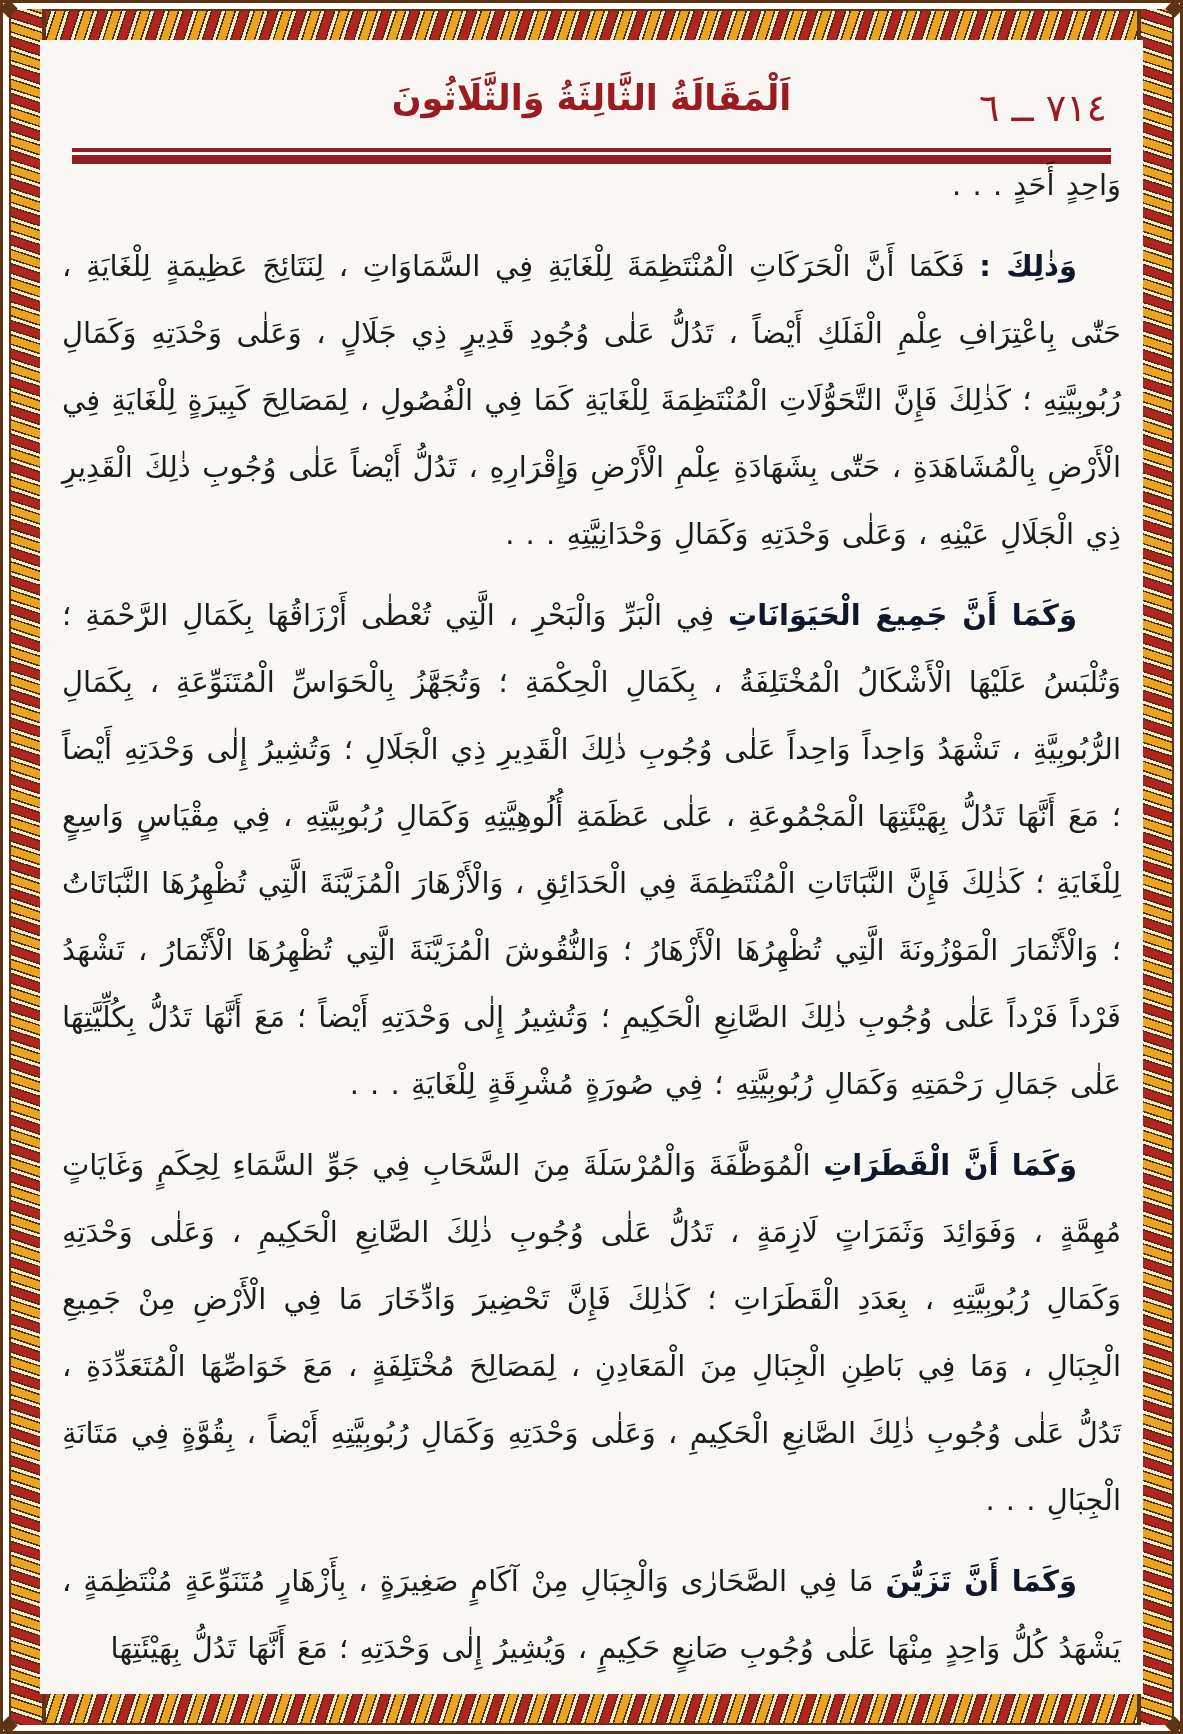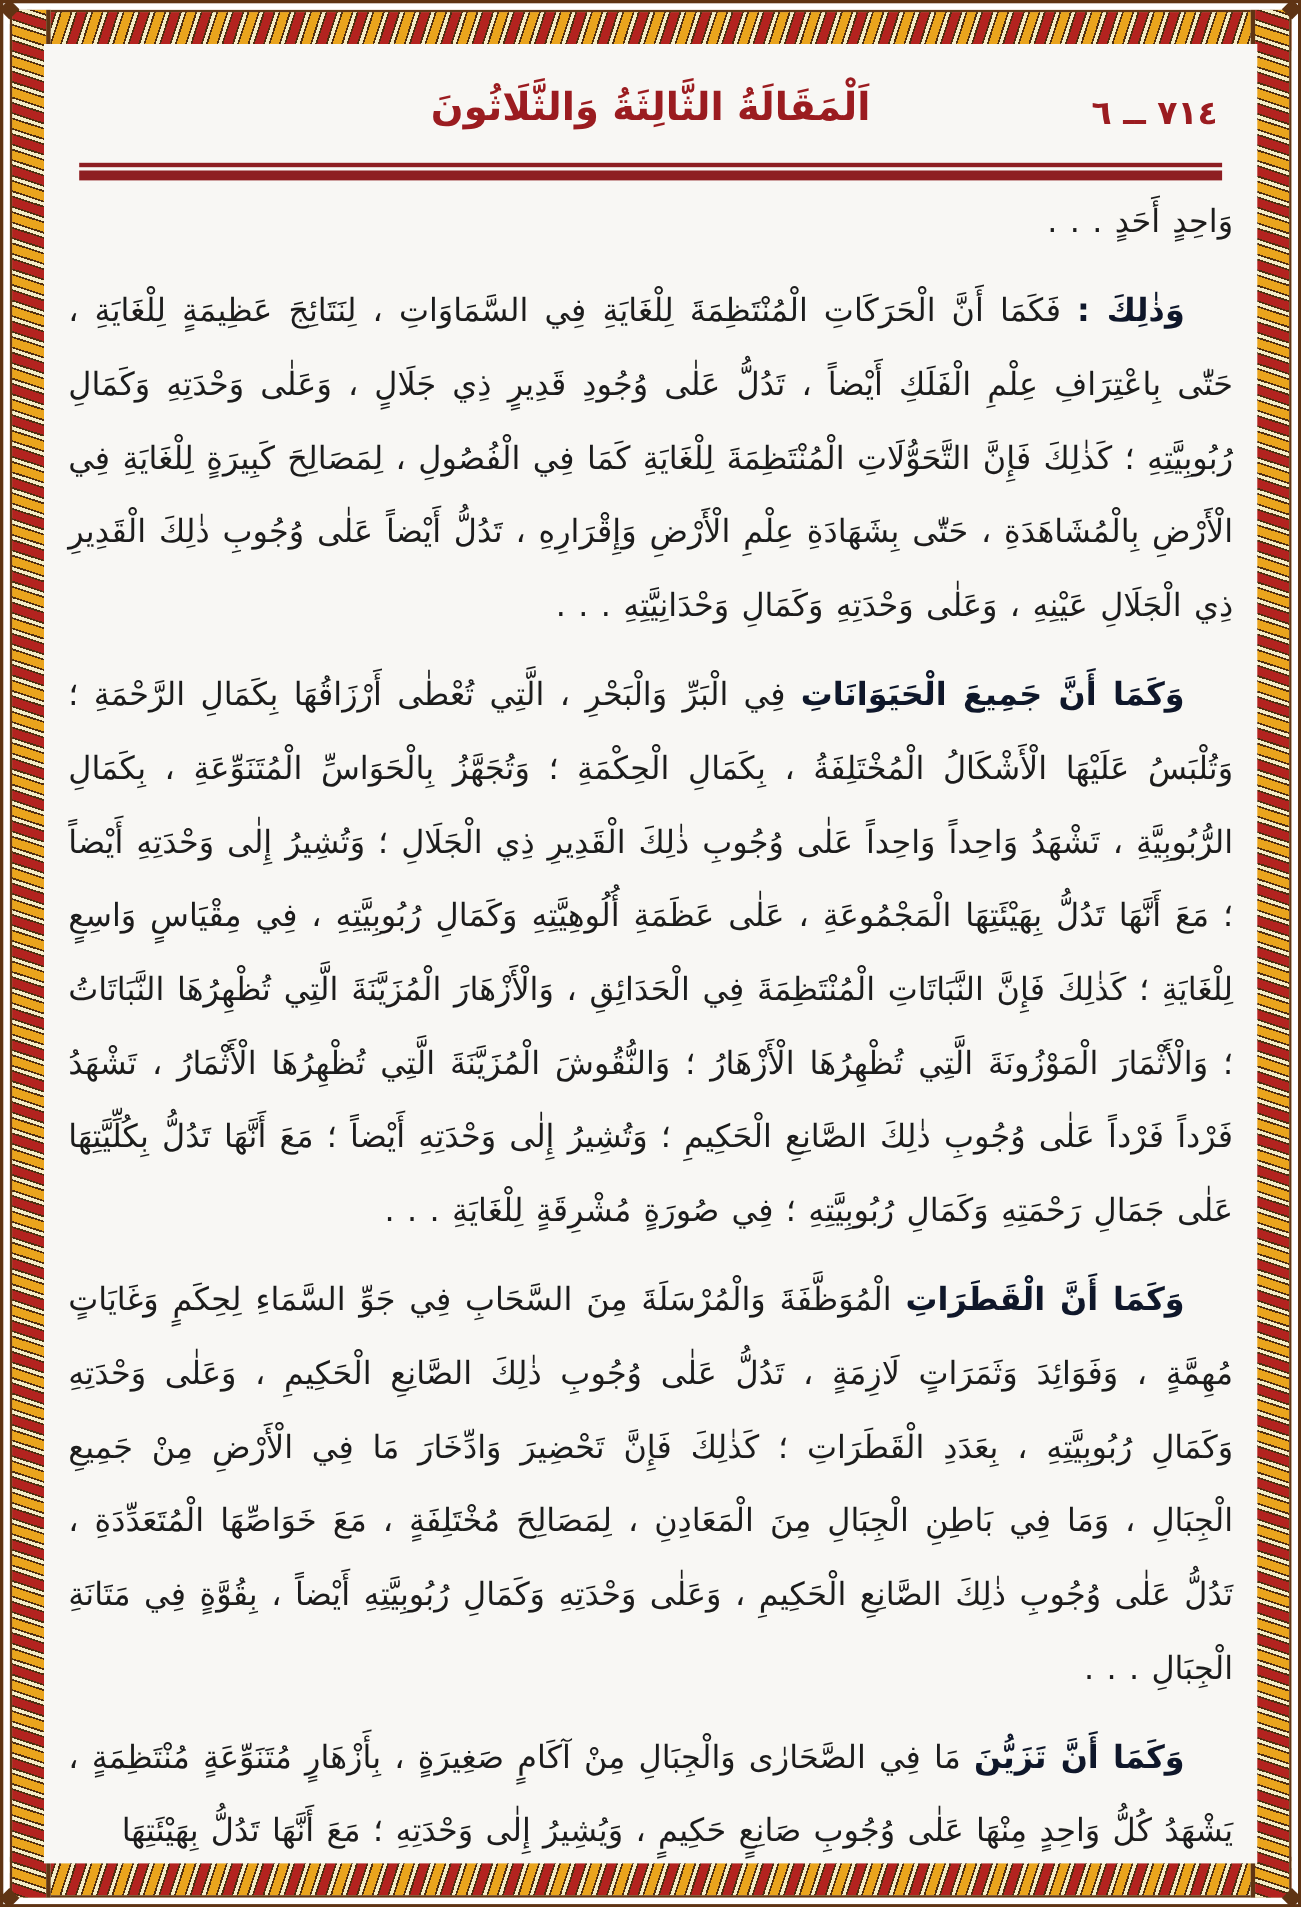--- a/index.html
+++ b/index.html
@@ -50,30 +50,30 @@
   .inner-bg { position:absolute; inset:40px; background:#F8F7F4; }
 
   
   .page-title {
     position:absolute; top:72px; left:0; right:0; 
     text-align:center; margin:0;
     color:#9B1C20; font-size:35px; font-weight:bold; line-height:1.5;
   }
   .page-number {
     position:absolute; top:86px; right:76px;
-    color:#9B1C20; font-size:30px; font-weight:bold; letter-spacing:3px;
+    color:#9B1C20; font-size:38px; font-weight:normal; letter-spacing:3px;
     direction:rtl;
   }
   .rule { position:absolute; top:148px; left:72px; right:72px; }
   .rule-thin  { height:4px; background:#8E1E22; margin-bottom:3px; }
   .rule-thick { height:9px; background:#8E1E22; }
 
   
   .text-body {
-    position:absolute; top:168px; left:62px; right:62px;
+    position:absolute; top:152px; left:62px; right:62px;
     direction:rtl; text-align:justify;
     color:#1C1C1C; font-size:29px; line-height:67px; word-spacing:2px;
   }
   .para { margin:0 0 14px 0; text-indent:44px; }
   .para.continuation { text-indent:0; }
   .lead { color:#0f172a; font-weight:bold; }
   .lead:empty { display:none; }
 </style>
 </head>
 <body>

